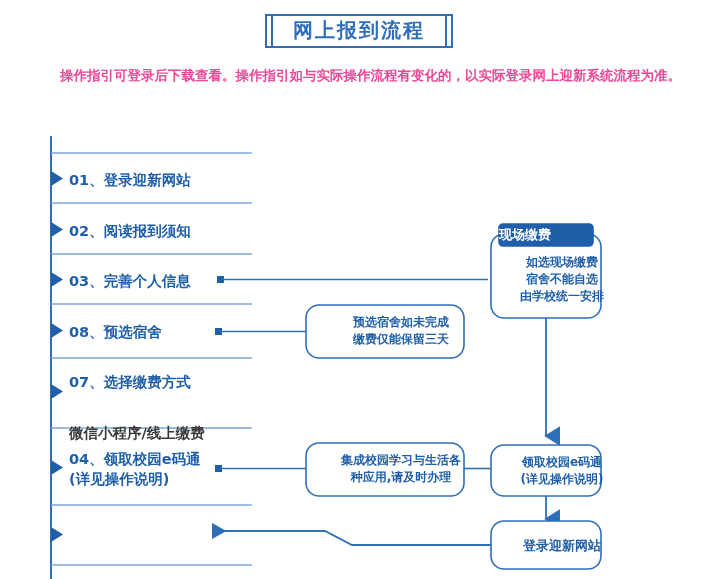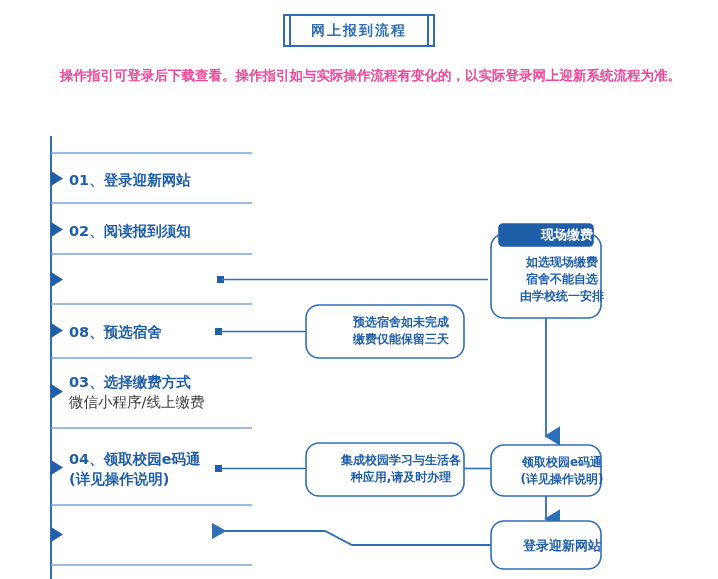--- a/index.html
+++ b/index.html
@@ -23,53 +23,53 @@
     padding:4px 26px 5px 26px;
     box-sizing:border-box;
   }
   #title-box::before,#title-box::after{
     content:"";position:absolute;top:-2px;bottom:-2px;width:0;
     border-left:2px solid #2f6fb8;
   }
   #title-box::before{left:4px;}
   #title-box::after{right:4px;}
   #title-text{
-    font-size:14px;font-weight:bold;color:#2f6fb8;
+    font-size:20px;font-weight:bold;color:#2f6fb8;
     letter-spacing:2px;line-height:20px;white-space:nowrap;
   }
   
   #intro{
     position:absolute;left:34px;top:62px;width:652px;
     font-size:13.5px;font-weight:bold;color:#ec4899;
     line-height:27px;text-align:justify;
   }
   #intro .indent{display:inline-block;width:26px;}
 
   
   #flow{position:absolute;left:0;top:13px;width:612px;height:579px;}
   #flow svg{position:absolute;left:0;top:0;}
 
   
   .step{
     position:absolute;
     font-size:14.5px;font-weight:bold;color:#1f5fa9;
     line-height:20px;white-space:nowrap;
   }
-  .step .sub-dark{color:#3a3a3a;font-weight:normal;}
+  .step .sub-dark{color:#3a3a3a;font-weight:bold;margin-top:31px;}
 
   
   .box-text{
     position:absolute;
     font-size:12px;font-weight:bold;color:#1f5fa9;
     line-height:17px;text-align:center;white-space:nowrap;padding-left:16px;
   }
   .hdr-text{
     position:absolute;
     font-size:13px;font-weight:bold;color:#ffffff;
-    line-height:17px;text-align:right;white-space:nowrap;
+    line-height:17px;text-align:left;white-space:nowrap;
   }
 </style>
 </head>
 <body>
 
 <div id="title-wrap">
   <div id="title-box">
     <span id="title-text">网上报到流程</span>
   </div>
 </div>
@@ -162,25 +162,28 @@
       <rect x="491" y="508" width="110" height="48" rx="13" ry="13" fill="#ffffff" stroke="#2f6fb8" stroke-width="1.6"></rect>
     </g>
   </svg>
 
   <div class="step" style="left:69px;top:157px;">
     <div>01、登录迎新网站</div>
   </div>
   <div class="step" style="left:69px;top:208px;">
     <div>02、阅读报到须知</div>
   </div>
+  <div class="step" style="left:69px;top:258px;">
+    <div>03、完善个人信息</div>
+  </div>
   <div class="step" style="left:69px;top:309px;">
     <div>08、预选宿舍</div>
   </div>
   <div class="step" style="left:69px;top:359px;">
-    <div>03、选择缴费方式</div>
+    <div>07、选择缴费方式</div>
     <div class="sub-dark">微信小程序/线上缴费</div>
   </div>
   <div class="step" style="left:69px;top:436px;">
     <div>04、领取校园e码通</div>
     <div>(详见操作说明)</div>
   </div>
 
   <div class="box-text" style="left:306px;top:301px;width:158px;">
     <div>预选宿舍如未完成</div>
     <div>缴费仅能保留三天</div>

